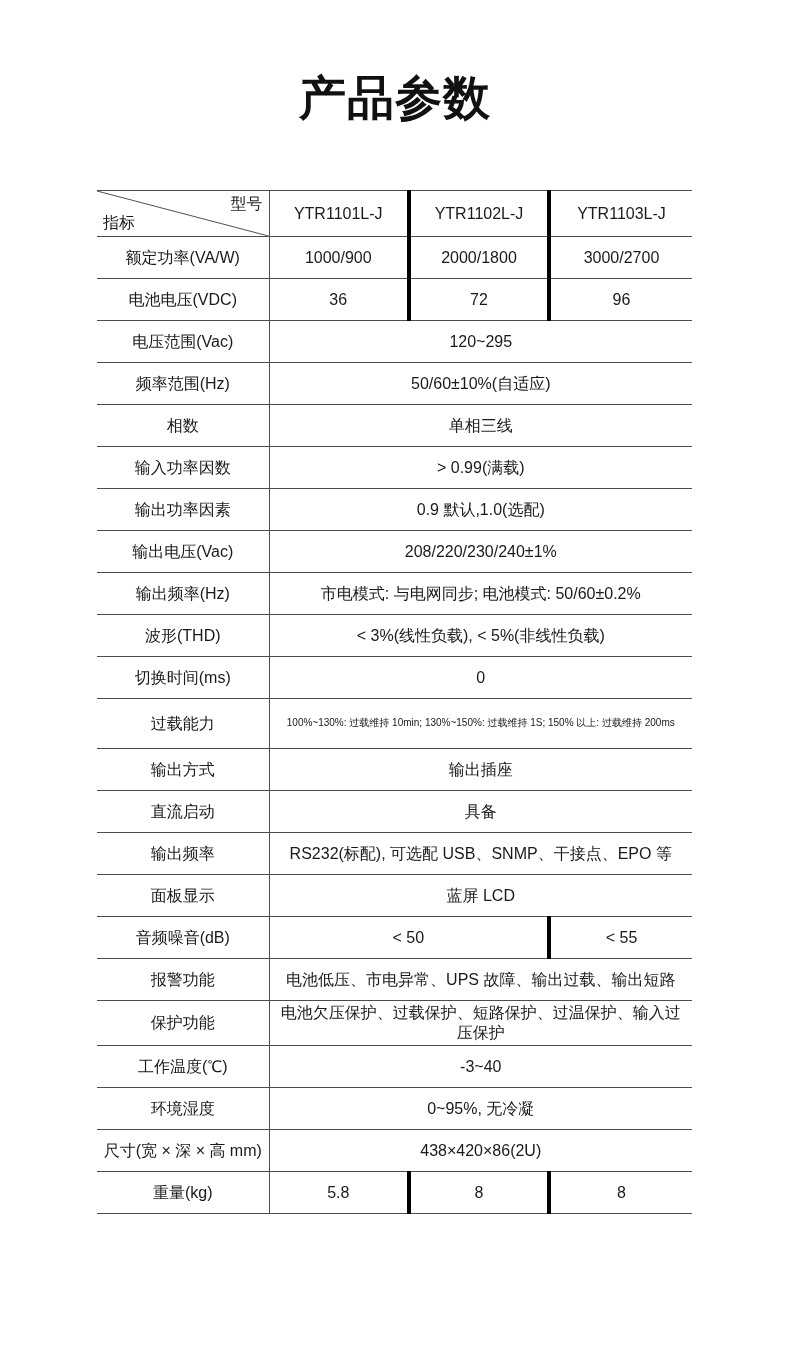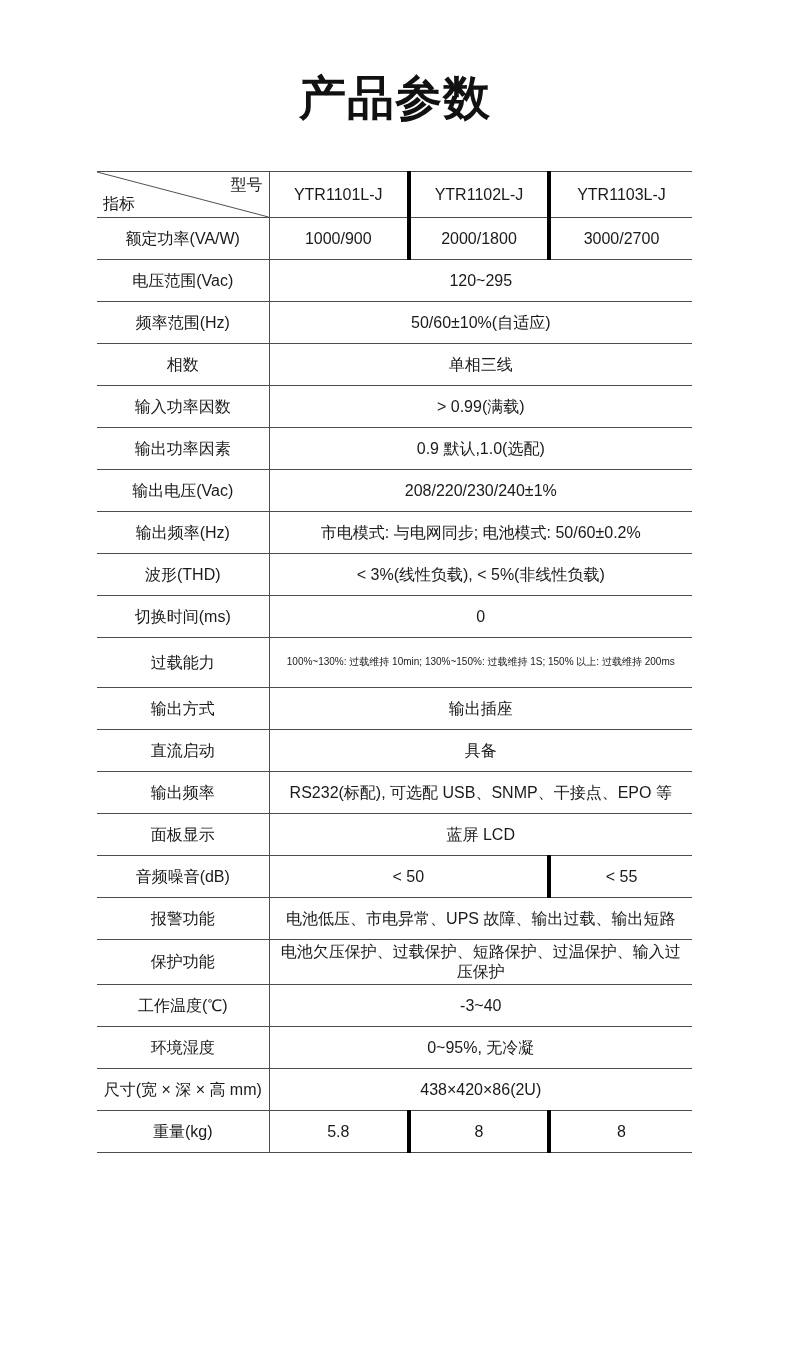--- a/index.html
+++ b/index.html
@@ -19,21 +19,21 @@
     font-weight:900;
     text-align:center;
     letter-spacing:1px;
     color:#111;
   }
 
   table.spec {
     border-collapse:collapse;
     table-layout:fixed;
     width:595px;
-    margin:50px 0 0 97px;
+    margin:69px 0 0 97px;
   }
   .spec tr { height:42px; }
   .spec tr.h-header { height:46px; }
   .spec tr.h-tall  { height:50px; }
 
   .spec th, .spec td {
     border-top:1px solid #4d4d4d;
     font-size:16px;
     font-weight:400;
     text-align:center;
@@ -87,20 +87,26 @@
       <td>YTR1103L-J</td>
     </tr>
 
     <tr>
       <th class="lbl">额定功率(VA/W)</th>
       <td>1000/900</td>
       <td>2000/1800</td>
       <td>3000/2700</td>
     </tr>
 
+    <tr>
+      <th class="lbl">电池电压(VDC)</th>
+      <td>36</td>
+      <td>72</td>
+      <td>96</td>
+    </tr>
 
     <tr>
       <th class="lbl">电压范围(Vac)</th>
       <td colspan="3">120~295</td>
     </tr>
 
     <tr>
       <th class="lbl">频率范围(Hz)</th>
       <td colspan="3">50/60±10%(自适应)</td>
     </tr>

